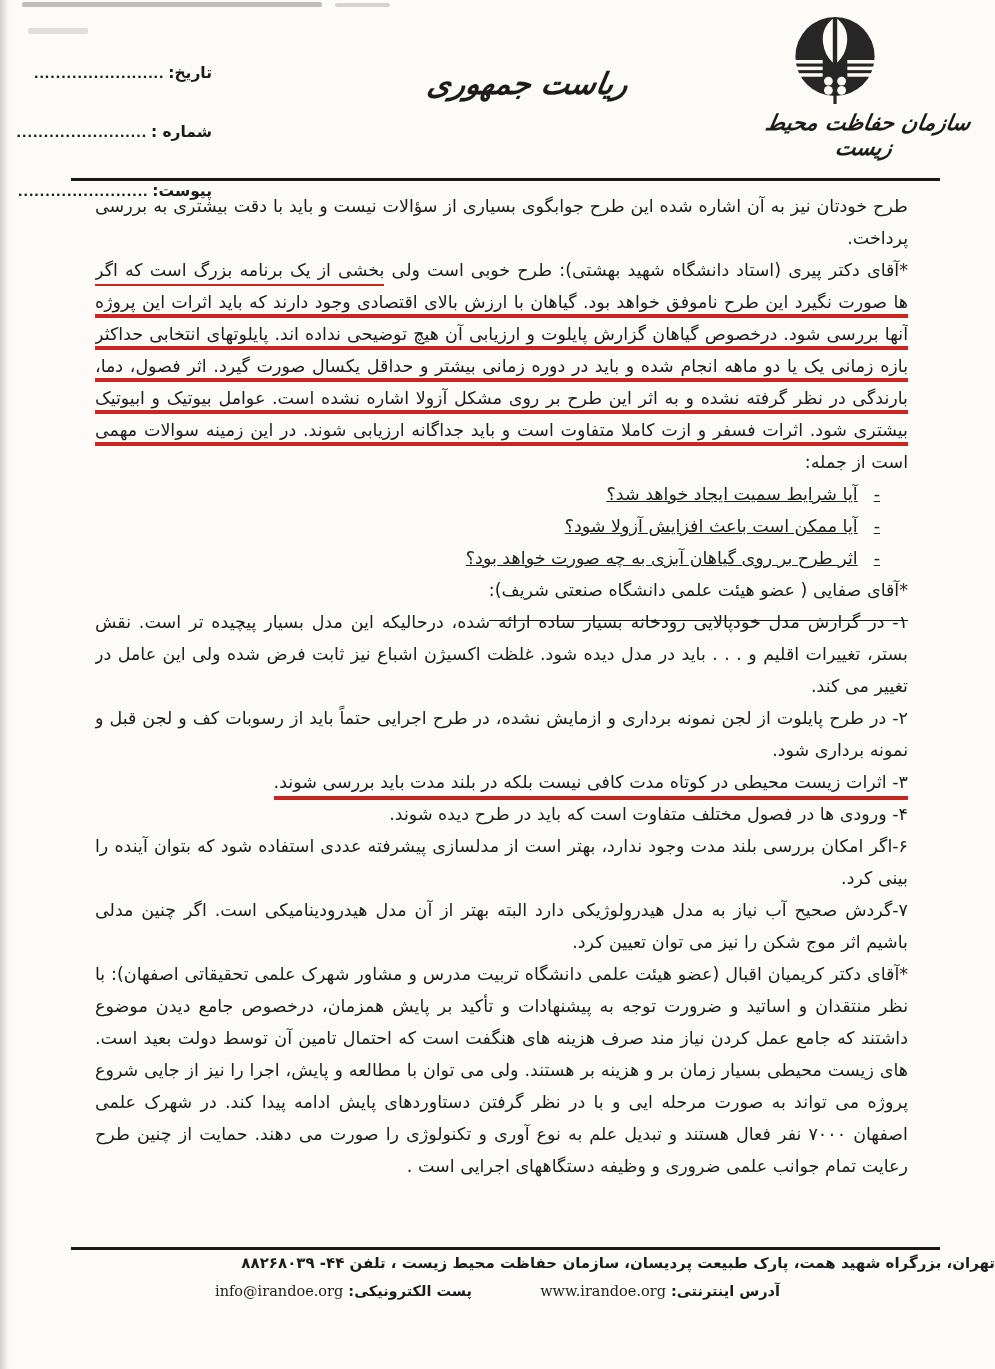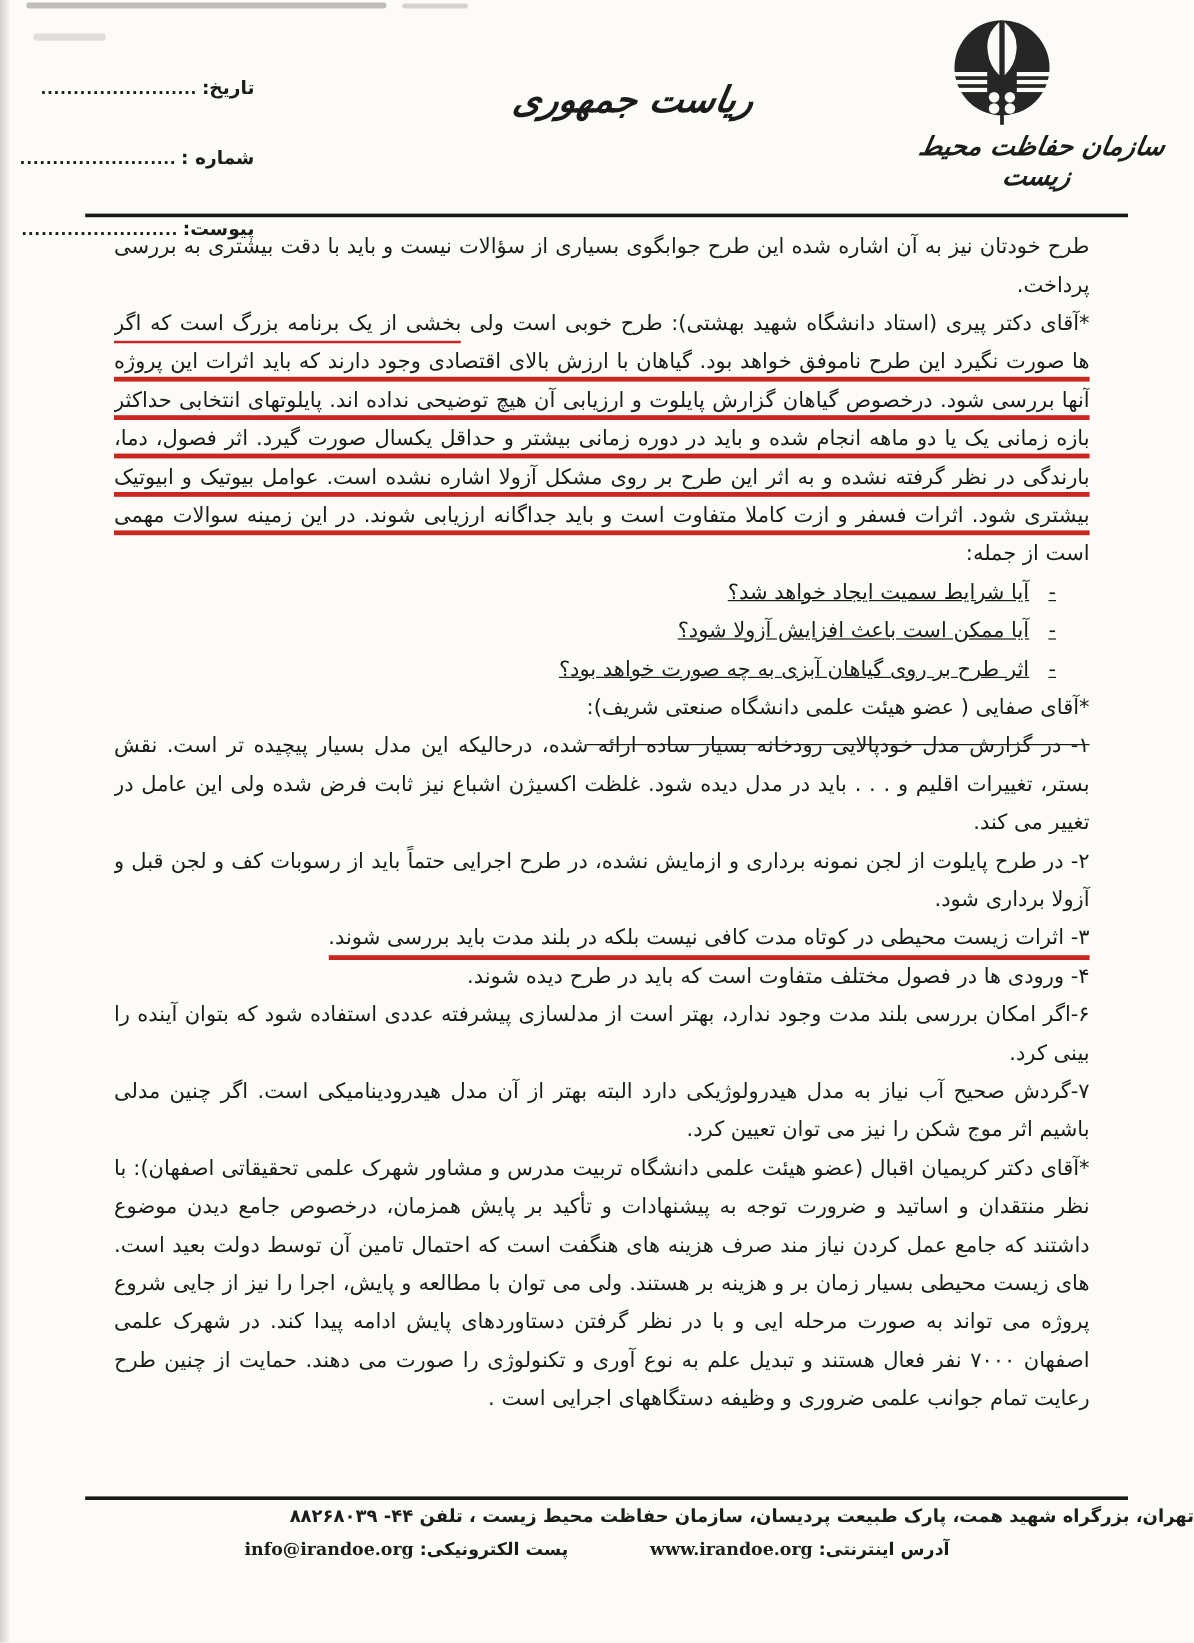--- a/index.html
+++ b/index.html
@@ -52,21 +52,21 @@
   .lu-r{border-bottom:4px solid var(--red);}
   .seg-b{border-bottom:1.6px solid #151515;padding-bottom:20px;}
   .seg-r{border-bottom:4px solid var(--red);padding-bottom:4px;}
 
   
   .footer1{position:absolute;top:1254px;left:0;width:100%;
     direction:rtl;font-size:15px;font-weight:bold;}
   .footer2{position:absolute;top:1283px;left:0;width:100%;text-align:center;
     direction:rtl;font-size:14.5px;font-weight:bold;}
   .footer2 .gap{display:inline-block;width:58px;}
-  .ltr{direction:ltr;unicode-bidi:embed;font-family:"DejaVu Serif",serif;font-weight:bold;}
+  .ltr{direction:ltr;unicode-bidi:embed;font-family:"DejaVu Serif",serif;font-weight:normal;}
 </style>
 </head>
 <body>
 
 <div class="page">
 
   <div class="edge-left"></div>
   <div class="smudge s1"></div>
   <div class="smudge s2"></div>
   <div class="smudge s3"></div>
@@ -126,21 +126,21 @@
       <div class="line fill lu-r" dir="rtl"><span>بیشتری شود. اثرات فسفر و ازت کاملا متفاوت است و باید جداگانه ارزیابی شوند. در این زمینه سوالات مهمی نیز مطرح</span></div>
       <div class="line" dir="rtl"><span>است از جمله:</span></div>
       <div class="line indent" dir="rtl"><span class="dash">-</span><span>آیا شرایط سمیت ایجاد خواهد شد؟</span></div>
       <div class="line indent" dir="rtl"><span class="dash">-</span><span>آیا ممکن است باعث افزایش آزولا شود؟</span></div>
       <div class="line indent" dir="rtl"><span class="dash">-</span><span>اثر طرح بر روی گیاهان آبزی به چه صورت خواهد بود؟</span></div>
       <div class="line" dir="rtl"><span class="seg-b">*آقای صفایی ( عضو هیئت علمی دانشگاه صنعتی شریف):</span></div>
       <div class="line fill" dir="rtl"><span>۱- در گزارش مدل خودپالایی رودخانه بسیار ساده ارائه شده، درحالیکه این مدل بسیار پیچیده تر است. نقش رسوبات کف</span></div>
       <div class="line fill" dir="rtl"><span>بستر، تغییرات اقلیم و . . . باید در مدل دیده شود. غلظت اکسیژن اشباع نیز ثابت فرض شده ولی این عامل در طول زمان</span></div>
       <div class="line" dir="rtl"><span>تغییر می کند.</span></div>
       <div class="line fill" dir="rtl"><span>۲- در طرح پایلوت از لجن نمونه برداری و ازمایش نشده، در طرح اجرایی حتماً باید از رسوبات کف و لجن قبل و بعد از اجرا</span></div>
-      <div class="line" dir="rtl"><span>آزولا برداری شود.</span></div>
+      <div class="line" dir="rtl"><span>نمونه برداری شود.</span></div>
       <div class="line" dir="rtl"><span class="seg-r">۳- اثرات زیست محیطی در کوتاه مدت کافی نیست بلکه در بلند مدت باید بررسی شوند.</span></div>
       <div class="line" dir="rtl"><span>۴- ورودی ها در فصول مختلف متفاوت است که باید در طرح دیده شوند.</span></div>
       <div class="line fill" dir="rtl"><span>۶-اگر امکان بررسی بلند مدت وجود ندارد، بهتر است از مدلسازی پیشرفته عددی استفاده شود که بتوان آینده را نیز پیش</span></div>
       <div class="line" dir="rtl"><span>بینی کرد.</span></div>
       <div class="line fill" dir="rtl"><span>۷-گردش صحیح آب نیاز به مدل هیدرولوژیکی دارد البته بهتر از آن مدل هیدرودینامیکی است. اگر چنین مدلی داشته</span></div>
       <div class="line" dir="rtl"><span>باشیم اثر موج شکن را نیز می توان تعیین کرد.</span></div>
       <div class="line fill" dir="rtl"><span class="seg-b">*آقای دکتر کریمیان اقبال (عضو هیئت علمی دانشگاه تربیت مدرس و مشاور شهرک علمی تحقیقاتی اصفهان): با تأیید</span></div>
       <div class="line fill" dir="rtl"><span>نظر منتقدان و اساتید و ضرورت توجه به پیشنهادات و تأکید بر پایش همزمان، درخصوص جامع دیدن موضوع اظهار</span></div>
       <div class="line fill" dir="rtl"><span>داشتند که جامع عمل کردن نیاز مند صرف هزینه های هنگفت است که احتمال تامین آن توسط دولت بعید است. پروژه</span></div>
       <div class="line fill" dir="rtl"><span>های زیست محیطی بسیار زمان بر و هزینه بر هستند. ولی می توان با مطالعه و پایش، اجرا را نیز از جایی شروع کرد و این</span></div>

